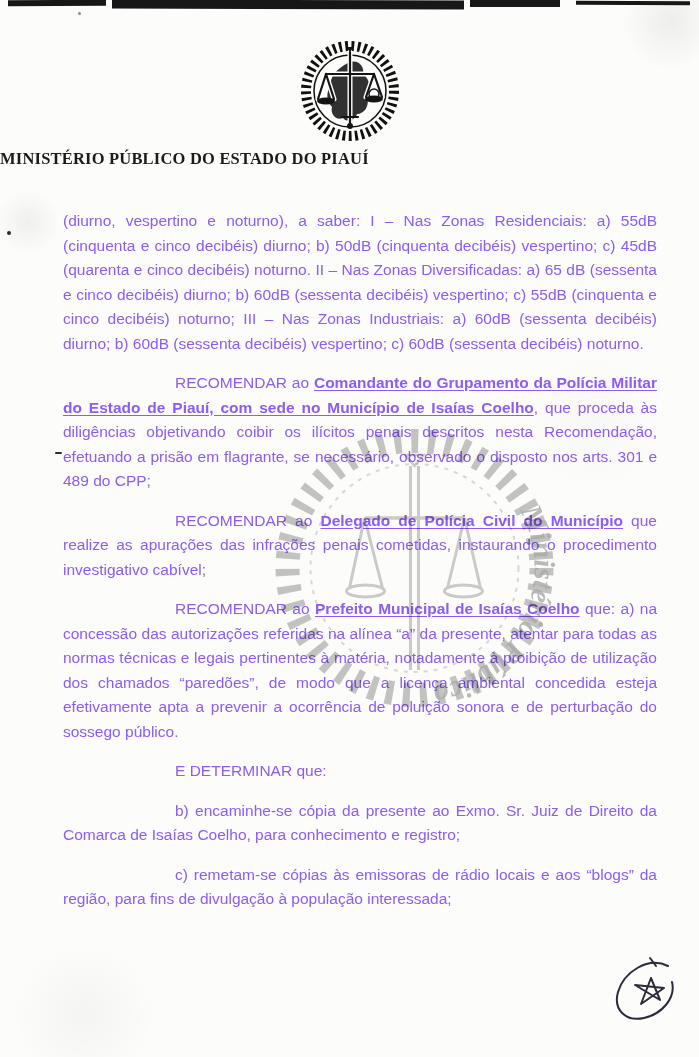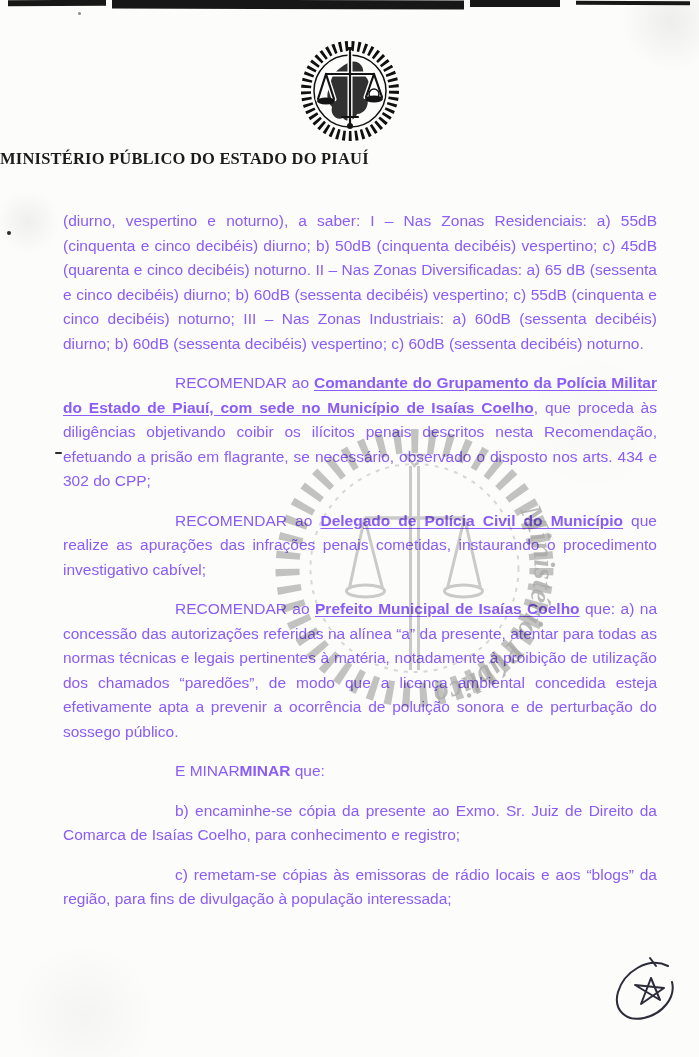--- a/index.html
+++ b/index.html
@@ -37,21 +37,21 @@
   .org.first{margin-top:5px;}
 
   .doc-body{
     position:absolute;left:63px;top:209px;width:594px;
     font-size:15.5px;line-height:24.5px;text-align:justify;color:#8b5cf6;
   }
   .para{margin:0;}
   .para + .para{margin-top:15px;}
   .indent{text-indent:112px;}
   .bu{font-weight:700;text-decoration:underline;text-underline-offset:2px;}
-  .b{font-weight:700;}
+  .b{font-weight:400;}
 
   .watermark{
     position:absolute;left:262px;top:418px;width:305px;height:300px;
     opacity:.5;mix-blend-mode:multiply;pointer-events:none;z-index:3;
   }
   .rubric{position:absolute;left:606px;top:954px;width:80px;height:82px;z-index:4;}
 </style>
 </head>
 <body>
 
@@ -113,27 +113,27 @@
       </g>
       <text font-family="Liberation Serif, serif" font-style="italic" font-weight="bold" font-size="30" fill="#555555" opacity=".8">
         <textPath href="#wmpath" startOffset="42%">Ministério Público</textPath>
       </text>
     </svg>
   </div>
 
   <main class="doc-body">
     <p class="para"><span>(diurno, vespertino e noturno), a saber: I – Nas Zonas Residenciais: a) 55dB (cinquenta e cinco decibéis) diurno; b) 50dB (cinquenta decibéis) vespertino; c) 45dB (quarenta e cinco decibéis) noturno. II – Nas Zonas Diversificadas: a) 65 dB (sessenta e cinco decibéis) diurno; b) 60dB (sessenta decibéis) vespertino; c) 55dB (cinquenta e cinco decibéis) noturno; III – Nas Zonas Industriais: a) 60dB (sessenta decibéis) diurno; b) 60dB (sessenta decibéis) vespertino; c) 60dB (sessenta decibéis) noturno.</span></p>
 
-    <p class="para indent"><span>RECOMENDAR ao </span><span class="bu">Comandante do Grupamento da Polícia Militar do Estado de Piauí, com sede no Município de Isaías Coelho</span><span>, que proceda às diligências objetivando coibir os ilícitos penais descritos nesta Recomendação, efetuando a prisão em flagrante, se necessário, observado o disposto nos arts. 434 e 302 do CPP;</span></p>
+    <p class="para indent"><span>RECOMENDAR ao </span><span class="bu">Comandante do Grupamento da Polícia Militar do Estado de Piauí, com sede no Município de Isaías Coelho</span><span>, que proceda às diligências objetivando coibir os ilícitos penais descritos nesta Recomendação, efetuando a prisão em flagrante, se necessário, observado o disposto nos arts. 301 e 489 do CPP;</span></p>
 
     <p class="para indent"><span>RECOMENDAR ao </span><span class="bu">Delegado de Polícia Civil do Município</span><span> que realize as apurações das infrações penais cometidas, instaurando o procedimento investigativo cabível;</span></p>
 
     <p class="para indent"><span>RECOMENDAR ao </span><span class="bu">Prefeito Municipal de Isaías Coelho</span><span> que: a) na concessão das autorizações referidas na alínea “a” da presente, atentar para todas as normas técnicas e legais pertinentes à matéria, notadamente à proibição de utilização dos chamados “paredões”, de modo que a licença ambiental concedida esteja efetivamente apta a prevenir a ocorrência de poluição sonora e de perturbação do sossego público.</span></p>
 
-    <p class="para indent"><span>E MINAR</span><span class="b">MINAR</span><span> que:</span></p>
+    <p class="para indent"><span>E DETER</span><span class="b">MINAR</span><span> que:</span></p>
 
 
     <p class="para indent"><span>b) encaminhe-se cópia da presente ao Exmo. Sr. Juiz de Direito da Comarca de Isaías Coelho, para conhecimento e registro;</span></p>
 
     <p class="para indent"><span>c) remetam-se cópias às emissoras de rádio locais e aos “blogs” da região, para fins de divulgação à população interessada;</span></p>
   </main>
 
   <div class="rubric">
     <svg viewBox="0 0 80 82" width="80" height="82" aria-hidden="true">
       <g stroke="#2b2b3a" stroke-width="2" fill="none" stroke-linecap="round" stroke-linejoin="round">

